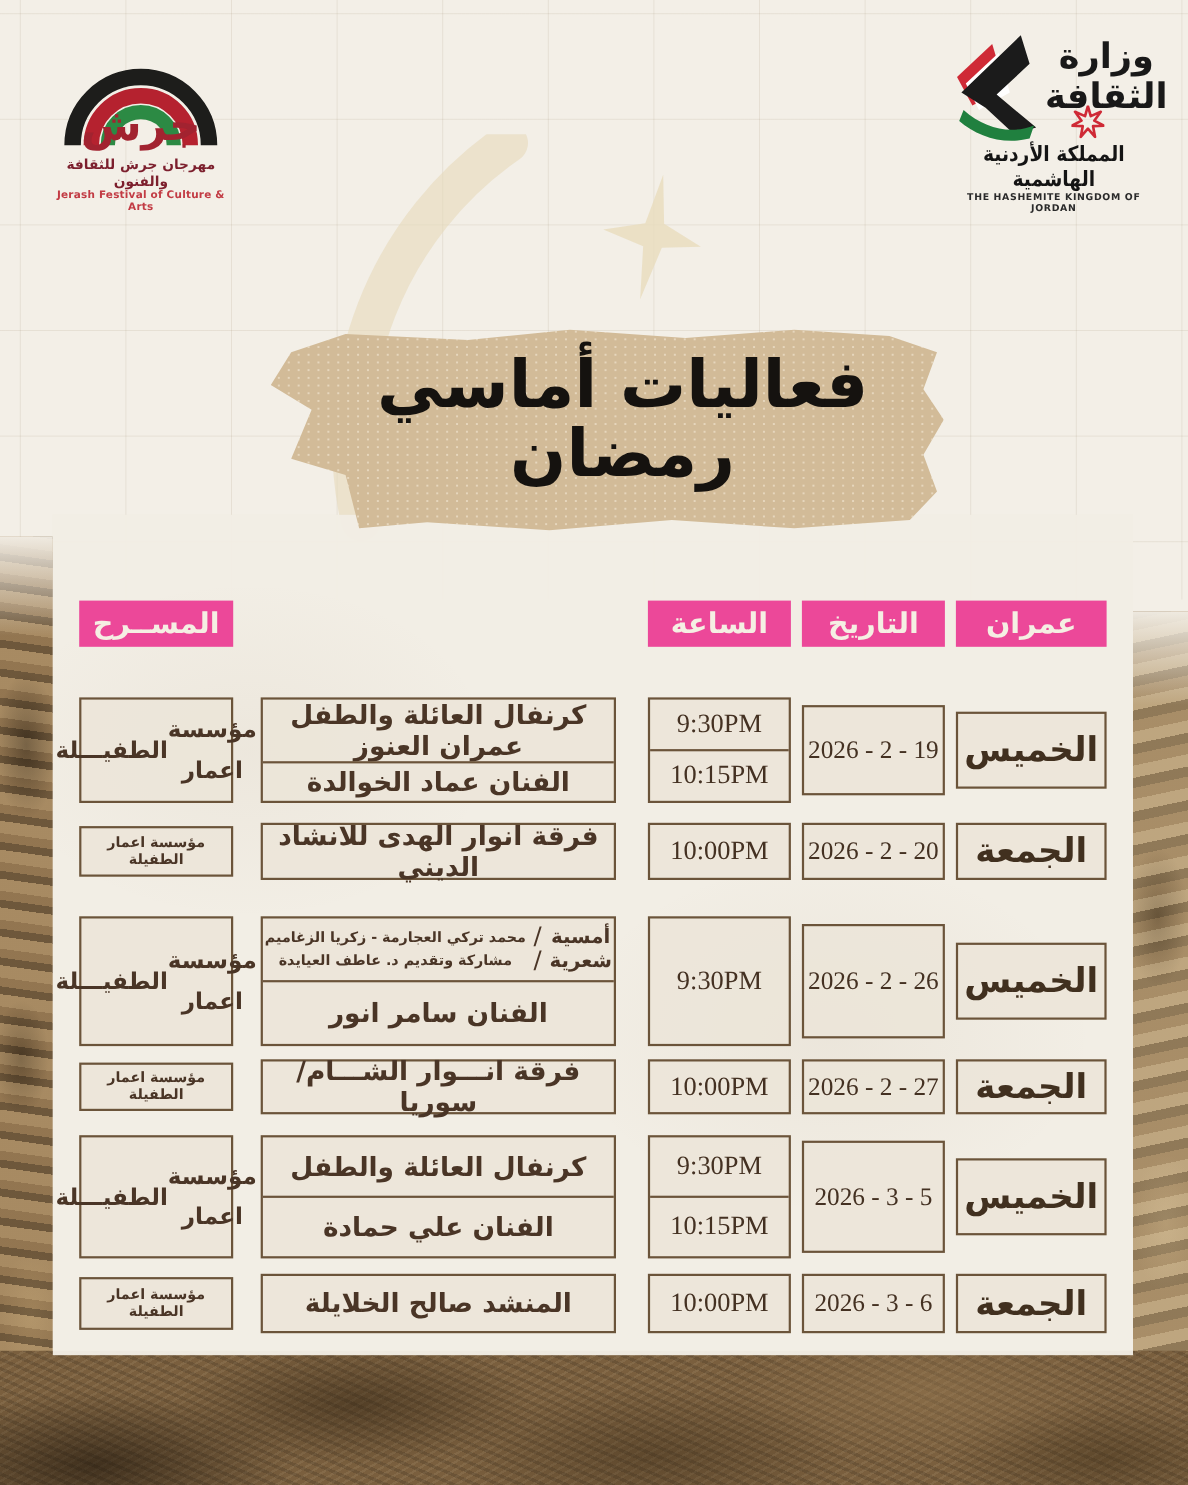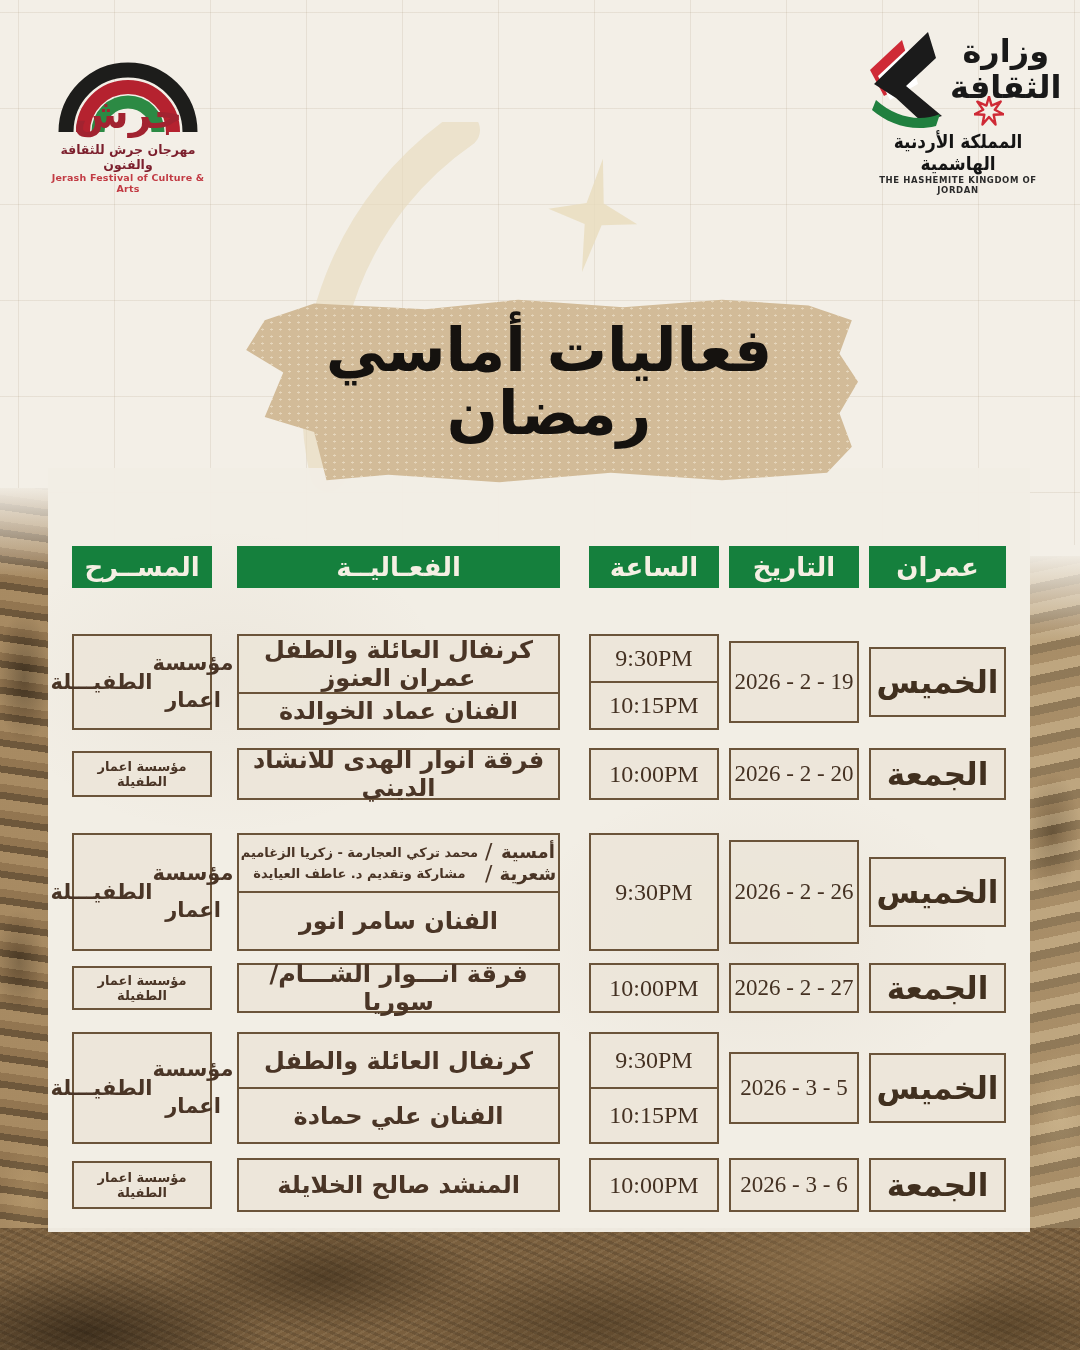--- a/index.html
+++ b/index.html
@@ -65,27 +65,27 @@
   .ministry .kingdom-ar{margin-top:2px;font-size:17px;font-weight:bold;color:#141414;transform:scaleY(1.12);}
   .ministry .kingdom-en{margin-top:3px;font-size:8.5px;font-weight:bold;color:#2a2a2a;letter-spacing:.6px;}
 
   
   .title-block{position:absolute;left:240px;top:298px;width:618px;height:186px;
     background:
       radial-gradient(rgba(255,248,235,.45) 1.2px,transparent 1.4px),
       #d2bb98;
     background-size:9px 7px;
     clip-path:polygon(4% 12%,12% 3%,30% 6%,45% 1%,62% 5%,78% 1%,92% 4%,99% 12%,97% 30%,100% 45%,97% 62%,99% 80%,95% 94%,78% 98%,60% 94%,42% 99%,24% 95%,14% 98%,12% 72%,4% 64%,7% 40%,1% 28%);}
-  .title-text{position:absolute;left:240px;top:305px;width:618px;text-align:center;color:#15120f;direction:rtl;}
+  .title-text{position:absolute;left:257px;top:305px;width:618px;text-align:center;color:#15120f;direction:rtl;}
   .title-line1{font-size:60px;font-weight:900;line-height:1.05;margin-top:14px;}
   .title-line2{font-size:54px;font-weight:900;line-height:1.05;margin-top:12px;}
 
   
   #schedule{position:absolute;left:70px;top:546px;width:940px;height:684px;direction:rtl;color:#4a3526;}
-  .hcell{position:absolute;top:0;height:42px;background:#15803d;color:#f5efe3;
+  .hcell{position:absolute;top:0;height:42px;background:#ec4899;color:#f5efe3;
     display:flex;align-items:center;justify-content:center;font-size:26px;font-weight:bold;}
   .trow{position:absolute;left:0;width:100%;}
   .cell{position:absolute;top:50%;transform:translateY(-50%);height:100%;box-sizing:border-box;
     border:2px solid #6b543a;background:rgba(236,229,216,.88);
     display:flex;align-items:center;justify-content:center;text-align:center;}
   .stack{flex-direction:column;padding:0;}
   .slot{flex:1;width:100%;display:flex;align-items:center;justify-content:center;box-sizing:border-box;}
   .slot.split{border-top:2px solid #6b543a;}
   .day-cell{font-size:31px;font-weight:bold;color:#41301f;}
   .date-text,.time-text{font-family:"Liberation Serif","DejaVu Serif",serif;color:#443122;}
@@ -153,21 +153,20 @@
 
   <div class="title-block"></div>
   <div class="title-text">
     <div class="title-line1">فعاليات أماسي رمضان</div>
   </div>
 
   <div id="schedule">
       <div class="hcell" style="left: 799px; width: 137px;">عمران</div>
       <div class="hcell" style="left: 659px; width: 130px;">التاريخ</div>
       <div class="hcell" style="left: 519px; width: 130px;">الساعة</div>
-      <div class="hcell" style="left: 167px; width: 323px;">الفعـاليــة</div>
       <div class="hcell" style="left: 2px; width: 140px;">المســرح</div>
       <div class="trow" style="top: 88px; height: 96px;">
         <div class="cell day-cell" style="left: 799px; width: 137px; height: 70px;">الخميس</div>
         <div class="cell" style="left: 659px; width: 130px; height: 82px;">
           <span class="date-text" dir="ltr">2026 - 2 - 19</span>
         </div>
         <div class="cell stack" style="left: 519px; width: 130px;">
           <div class="slot">
             <span class="time-text" dir="ltr">9:30PM</span>
           </div>
@@ -257,21 +256,21 @@
           <div class="slot">
             <span class="event-text">فرقة انـــوار الشـــام/سوريا</span>
           </div>
         </div>
         <div class="cell venue-cell venue-small" style="left: 2px; width: 140px; height: 44px;">
           <div>مؤسسة اعمار الطفيلة</div>
         </div>
       </div>
       <div class="trow" style="top: 486px; height: 112px;">
         <div class="cell day-cell" style="left: 799px; width: 137px; height: 70px;">الخميس</div>
-        <div class="cell" style="left: 659px; width: 130px; height: 72px; text-align: center;">
+        <div class="cell" style="left: 659px; width: 130px; height: 102px; text-align: center;">
           <span class="date-text" dir="ltr">2026 - 3 - 5</span>
         </div>
         <div class="cell stack" style="left: 519px; width: 130px;">
           <div class="slot">
             <span class="time-text" dir="ltr">9:30PM</span>
           </div>
           <div class="slot split">
             <span class="time-text" dir="ltr">10:15PM</span>
           </div>
         </div>

